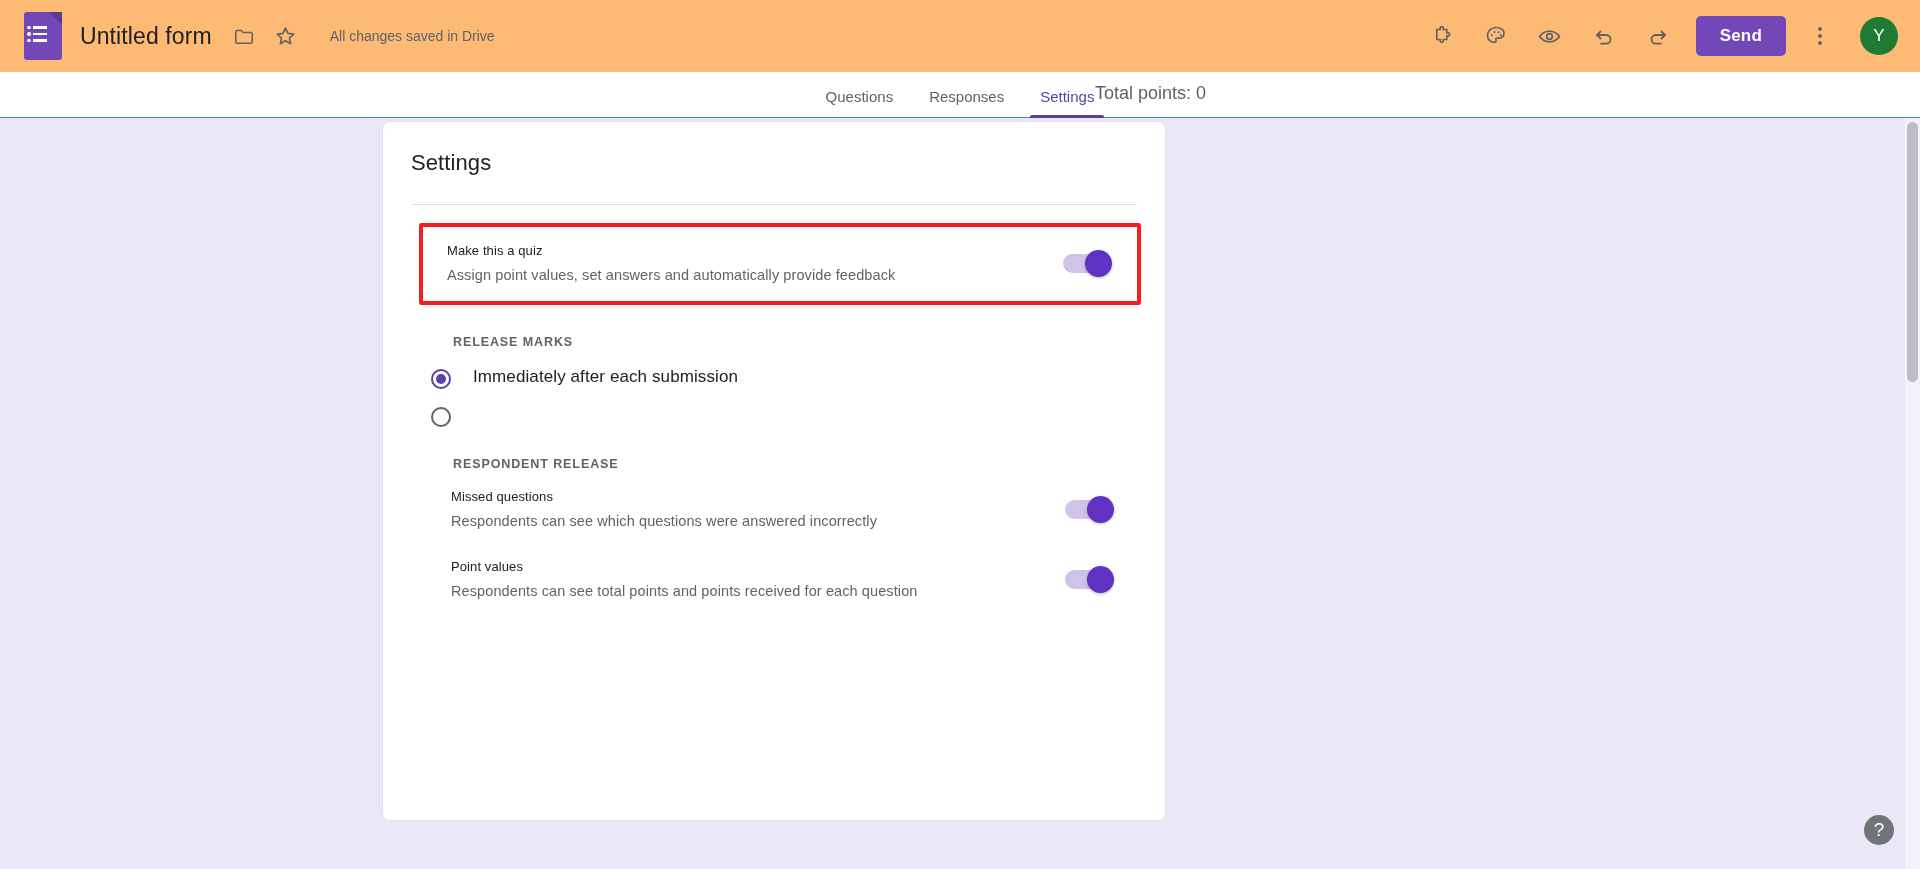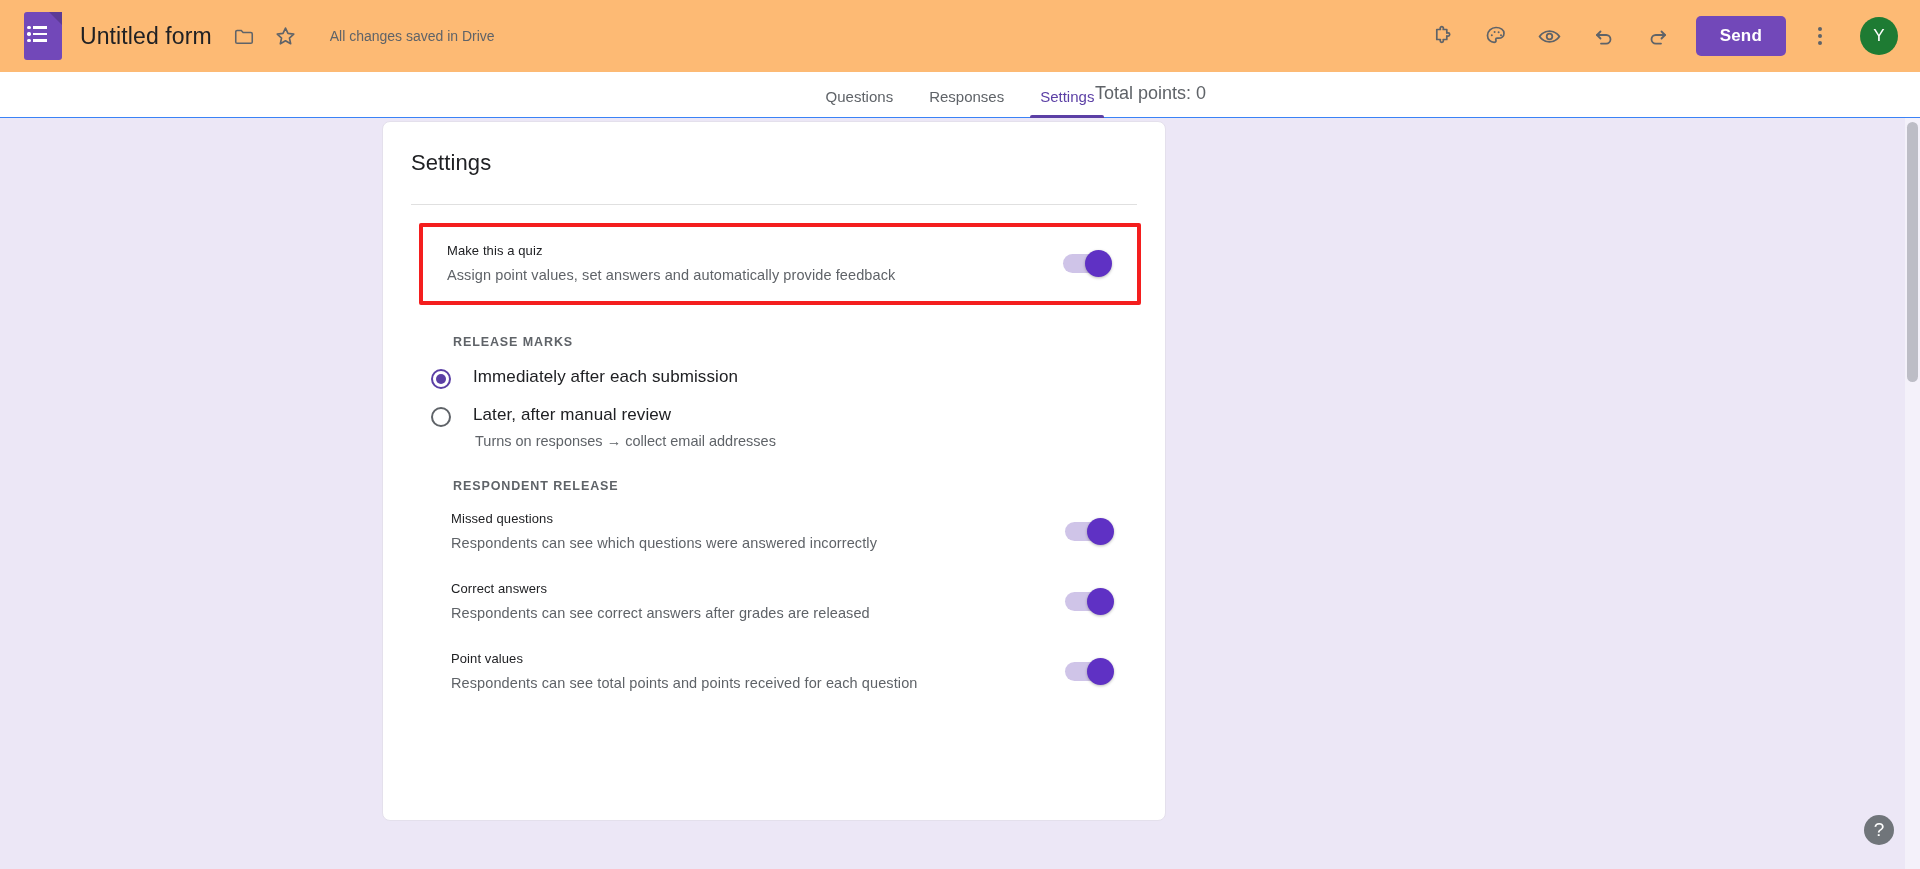--- a/index.html
+++ b/index.html
@@ -442,47 +442,34 @@
 
     <div class="radio-row">
       <span class="radio checked"></span>
       <div class="radio-texts">
         <div class="radio-label">Immediately after each submission</div>
       </div>
     </div>
 
     <div class="radio-row">
       <span class="radio"></span>
-      <div class="radio-texts">
-        <div class="radio-label">Later, after manual review</div>
-        <div class="radio-sub">Turns on responses → collect email addresses</div>
-      </div>
     </div>
 
     <div class="section-label">RESPONDENT RELEASE</div>
 
     <div class="setting-row">
       <div class="row-texts">
         <div class="row-title">Missed questions</div>
         <div class="row-sub">Respondents can see which questions were answered incorrectly</div>
       </div>
       <div class="toggle">
         <span class="knob"></span>
       </div>
     </div>
 
-    <div class="setting-row">
-      <div class="row-texts">
-        <div class="row-title">Correct answers</div>
-        <div class="row-sub">Respondents can see correct answers after grades are released</div>
-      </div>
-      <div class="toggle">
-        <span class="knob"></span>
-      </div>
-    </div>
 
     <div class="setting-row">
       <div class="row-texts">
         <div class="row-title">Point values</div>
         <div class="row-sub">Respondents can see total points and points received for each question</div>
       </div>
       <div class="toggle">
         <span class="knob"></span>
       </div>
     </div>

